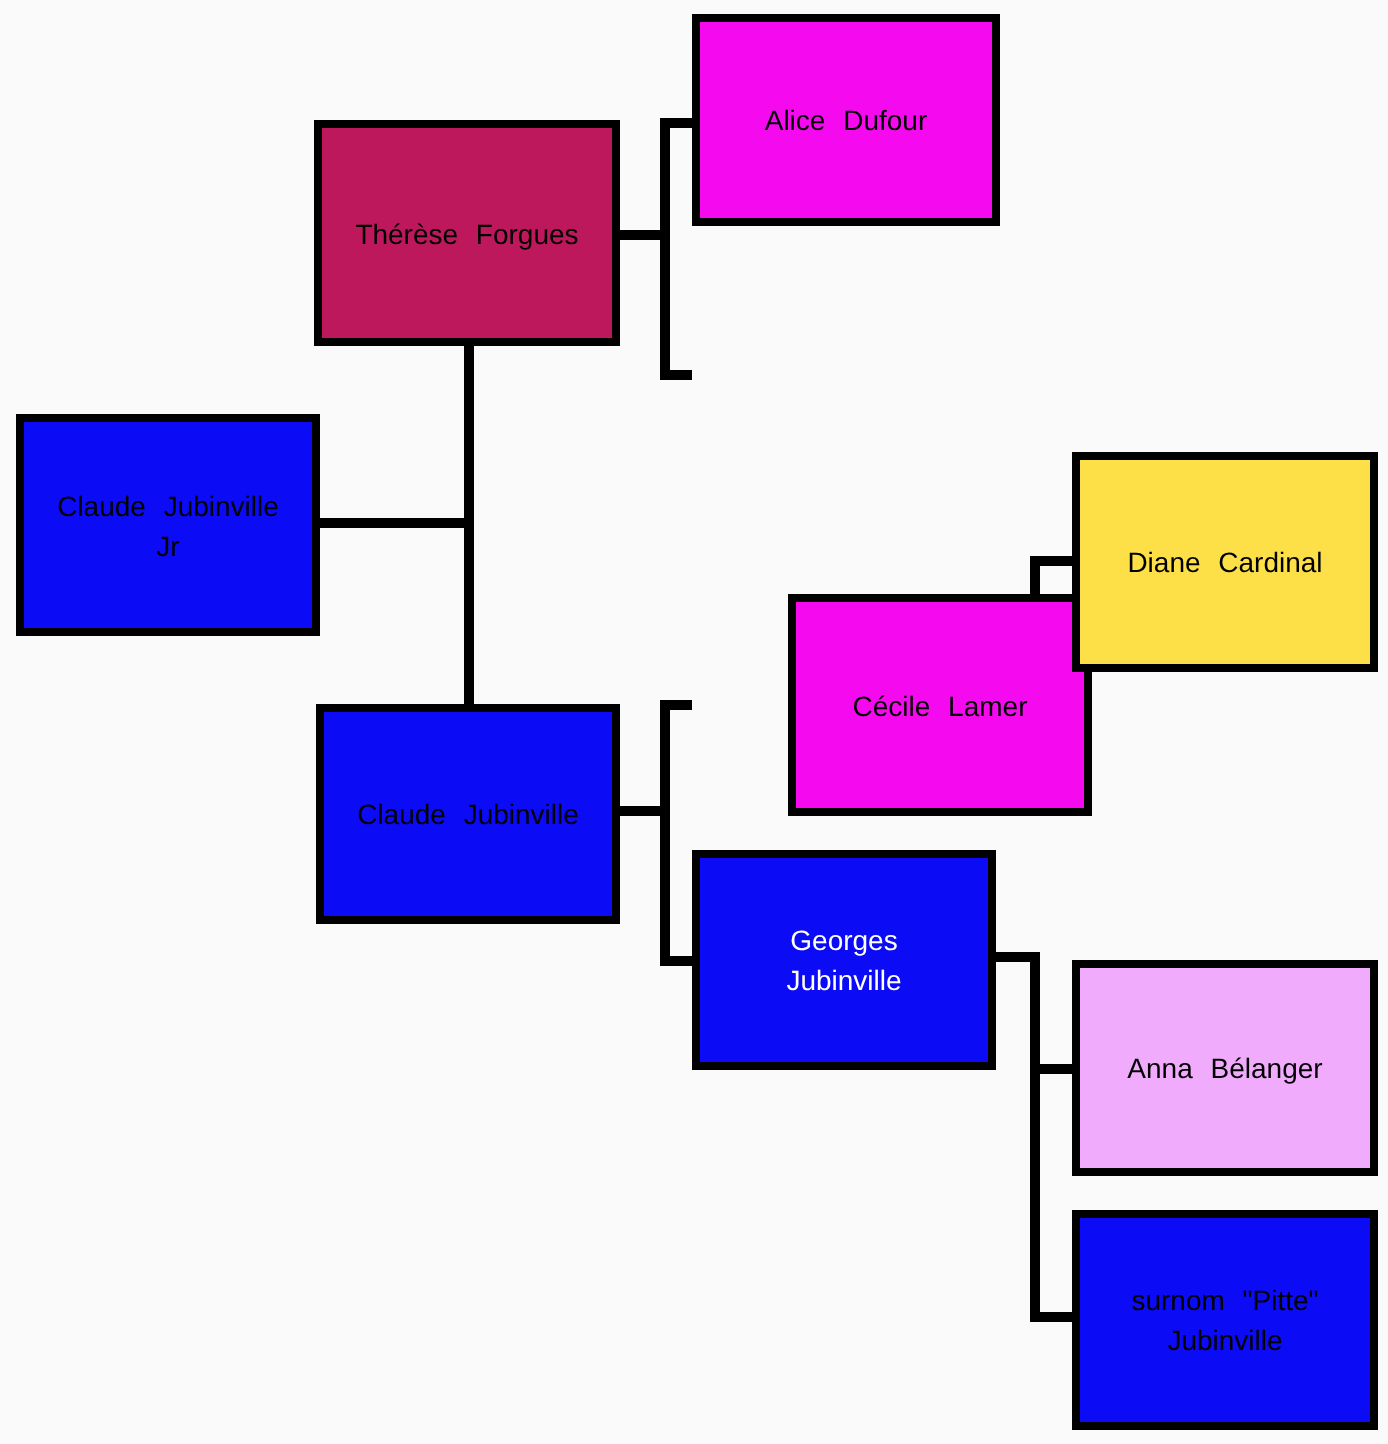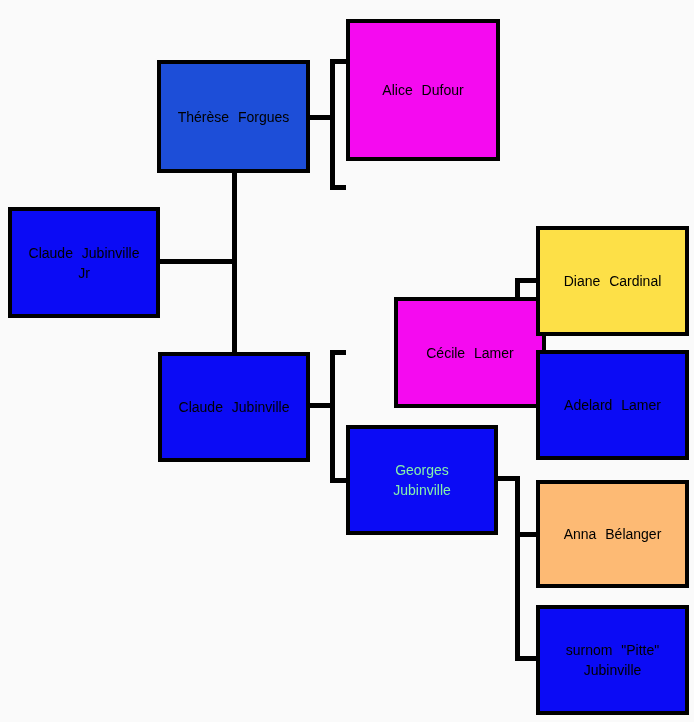--- a/index.html
+++ b/index.html
@@ -24,21 +24,21 @@
     color: #000;
     font-size: 14px;
     line-height: 20px;
     word-spacing: 5px;
   }
   .node .label { white-space: pre-wrap; }
   .line { position: absolute; background: #000; }
 
   
   .p-therese  { left:157px; top:60px;  width:153px; height:113px; }
-  .p-alice    { left:346px; top:7px;   width:154px; height:142px;margin-top:12px; }
+  .p-alice    { left:346px; top:7px;   width:154px; height:106px; }
   .p-pere     { left:346px; top:133px; width:154px; height:109px; }
   .p-claudejr { left:8px;   top:207px; width:152px; height:111px; }
   .p-claude   { left:158px; top:352px; width:152px; height:110px; }
   .p-cecile   { left:346px; top:297px; width:152px; height:111px; }
   .p-diane    { left:536px; top:226px; width:153px; height:110px; }
   .p-adelard  { left:536px; top:350px; width:153px; height:110px; }
   .p-georges  { left:346px; top:425px; width:152px; height:110px; }
   .p-anna     { left:536px; top:480px; width:153px; height:108px; }
   .p-pitte    { left:536px; top:605px; width:153px; height:110px; }
 
@@ -79,47 +79,44 @@
   <div class="line l-georges-stub" style="background: rgb(0, 0, 0);"></div>
   <div class="line l-cecile-h" style="background: rgb(0, 0, 0);"></div>
   <div class="line l-cecile-par-v" style="background: rgb(0, 0, 0);"></div>
   <div class="line l-diane-stub" style="background: rgb(0, 0, 0);"></div>
   <div class="line l-adelard-stub" style="background: rgb(0, 0, 0);"></div>
   <div class="line l-georges-h" style="background: rgb(0, 0, 0);"></div>
   <div class="line l-georges-par-v" style="background: rgb(0, 0, 0);"></div>
   <div class="line l-anna-stub" style="background: rgb(0, 0, 0);"></div>
   <div class="line l-pitte-stub" style="background: rgb(0, 0, 0);"></div>
 
-  <div class="node p-therese" style="background: #1d4ed8; color: rgb(0, 0, 0);">
+  <div class="node p-therese" style="background: #be185d; color: rgb(0, 0, 0);">
     <span class="label">Thérèse Forgues</span>
   </div>
   <div class="node p-alice" style="background: rgb(245, 10, 240); color: rgb(0, 0, 0);">
     <span class="label">Alice Dufour</span>
   </div>
   <div class="node p-claudejr" style="background: rgb(11, 11, 245); color: rgb(0, 0, 0);">
     <span class="label">Claude Jubinville
 Jr</span>
   </div>
   <div class="node p-claude" style="background: rgb(11, 11, 245); color: rgb(0, 0, 0);">
     <span class="label">Claude Jubinville</span>
   </div>
   <div class="node p-cecile" style="background: rgb(245, 10, 240); color: rgb(0, 0, 0); margin-left: 48px;">
     <span class="label">Cécile Lamer</span>
   </div>
   <div class="node p-diane" style="background: #fde047; color: rgb(0, 0, 0);">
     <span class="label">Diane Cardinal</span>
   </div>
-  <div class="node p-adelard" style="background: rgb(11, 11, 245); color: rgb(0, 0, 0);">
-    <span class="label">Adelard Lamer</span>
-  </div>
-  <div class="node p-georges" style="background: rgb(11, 11, 245); color: #86efac;">
+  <div class="node p-georges" style="background: rgb(11, 11, 245); color: #ffffff;">
     <span class="label">Georges
 Jubinville</span>
   </div>
-  <div class="node p-anna" style="background: #fdba74; color: rgb(0, 0, 0);">
+  <div class="node p-anna" style="background: #f0abfc; color: rgb(0, 0, 0);">
     <span class="label">Anna Bélanger</span>
   </div>
   <div class="node p-pitte" style="background: rgb(11, 11, 245); color: rgb(0, 0, 0);">
     <span class="label">surnom "Pitte"
 Jubinville</span>
   </div>
 
 </div>
 
 </body></html>

